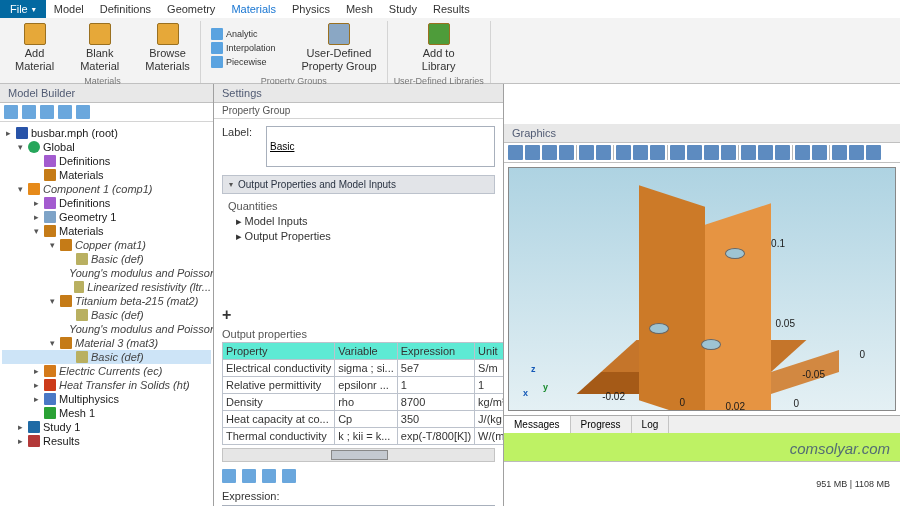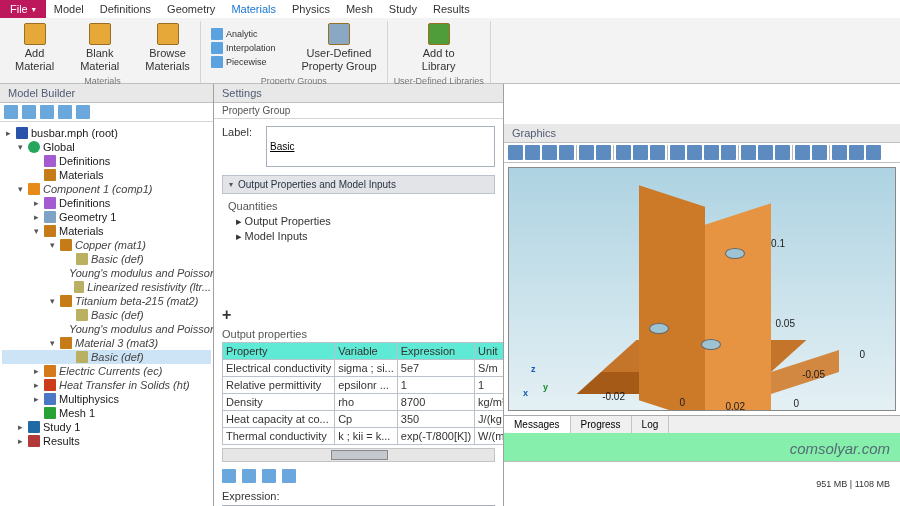--- a/index.html
+++ b/index.html
@@ -1,18 +1,18 @@
 <!DOCTYPE html>
 <html><head>
 <meta charset="utf-8">
 <style>
 * { box-sizing: border-box; margin: 0; padding: 0; font-family: "Segoe UI", Tahoma, sans-serif; font-size: 11px; }
 body { background: #fff; width: 900px; height: 506px; overflow: hidden; display: flex; flex-direction: column; }
 .menubar { display: flex; align-items: center; background: #fff; height: 18px; }
-.file-menu { background: #be185d; color: #fff; padding: 2px 10px; font-size: 11px; height: 18px; display: flex; align-items: center; }
+.file-menu { background: #0369a1; color: #fff; padding: 2px 10px; font-size: 11px; height: 18px; display: flex; align-items: center; }
 .file-menu::after { content: "▾"; margin-left: 4px; font-size: 8px; }
 .menu-item { padding: 2px 8px; color: #333; font-size: 11px; }
 .menu-item.active-tab { color: #1976d2; }
 .ribbon { display: flex; background: #f3f3f3; border-bottom: 1px solid #c0c0c0; padding: 3px 5px 0; height: 66px; }
 .ribbon-group { display: flex; flex-direction: column; align-items: center; border-right: 1px solid #d4d4d4; padding: 0 6px; }
 .ribbon-row { display: flex; gap: 18px; }
 .ribbon-big { display: flex; flex-direction: column; align-items: center; padding: 2px 4px; min-width: 42px; cursor: pointer; }
 .ribbon-big .ricon { width: 22px; height: 22px; background: #e6a839; border: 1px solid #9a7020; border-radius: 2px; margin-bottom: 2px; }
 .ribbon-big .rlabel { font-size: 9px; line-height: 1.1; text-align: center; color: #333; }
 .ribbon-small { font-size: 9px; padding: 1px 4px; cursor: pointer; display: flex; align-items: center; gap: 3px; color: #333; }
@@ -275,22 +275,22 @@
       </div>
     <div style="padding:2px 8px;color:#555;font-size:10px;border-bottom:1px solid #d4d4d4">Property Group</div>
     <div class="settings-body">
       <div class="lblrow">
           <label>Label:</label>
           <input value="Basic" style="">
         </div>
       <div class="sec-head">Output Properties and Model Inputs</div>
       <div style="padding:2px 0 2px 6px;color:#555">Quantities</div>
       <div class="qlist">
+        <div>▸ <span>Model Inputs</span></div>
         <div>▸ <span>Output Properties</span></div>
-        <div>▸ <span>Model Inputs</span></div>
       </div>
       <div style="height:60px"></div>
       <div class="plus">+</div>
       <div style="padding:2px 0;color:#555">Output properties</div>
       <table class="proptbl">
         <tbody>
             <tr>
               <th>Property</th>
               <th>Variable</th>
               <th>Expression</th>
@@ -396,18 +396,18 @@
         <span style="color:#1559b7;left:8px;top:24px">x</span>
         <span style="color:#178a2b;left:28px;top:18px">y</span>
         <span style="color:#1559b7;left:16px;top:0">z</span>
       </div>
     </div>
     <div class="bottom-tabs">
       <div class="btab active">Messages</div>
       <div class="btab">Progress</div>
       <div class="btab">Log</div>
     </div>
-    <div style="height:28px;position:relative;background:#86efac">
+    <div style="height:28px;position:relative;background:#bef264">
       <span class="watermark">comsolyar.com</span>
     </div>
     <div class="status">951 MB | 1108 MB</div>
   </div>
 </div>
 
 </body></html>

